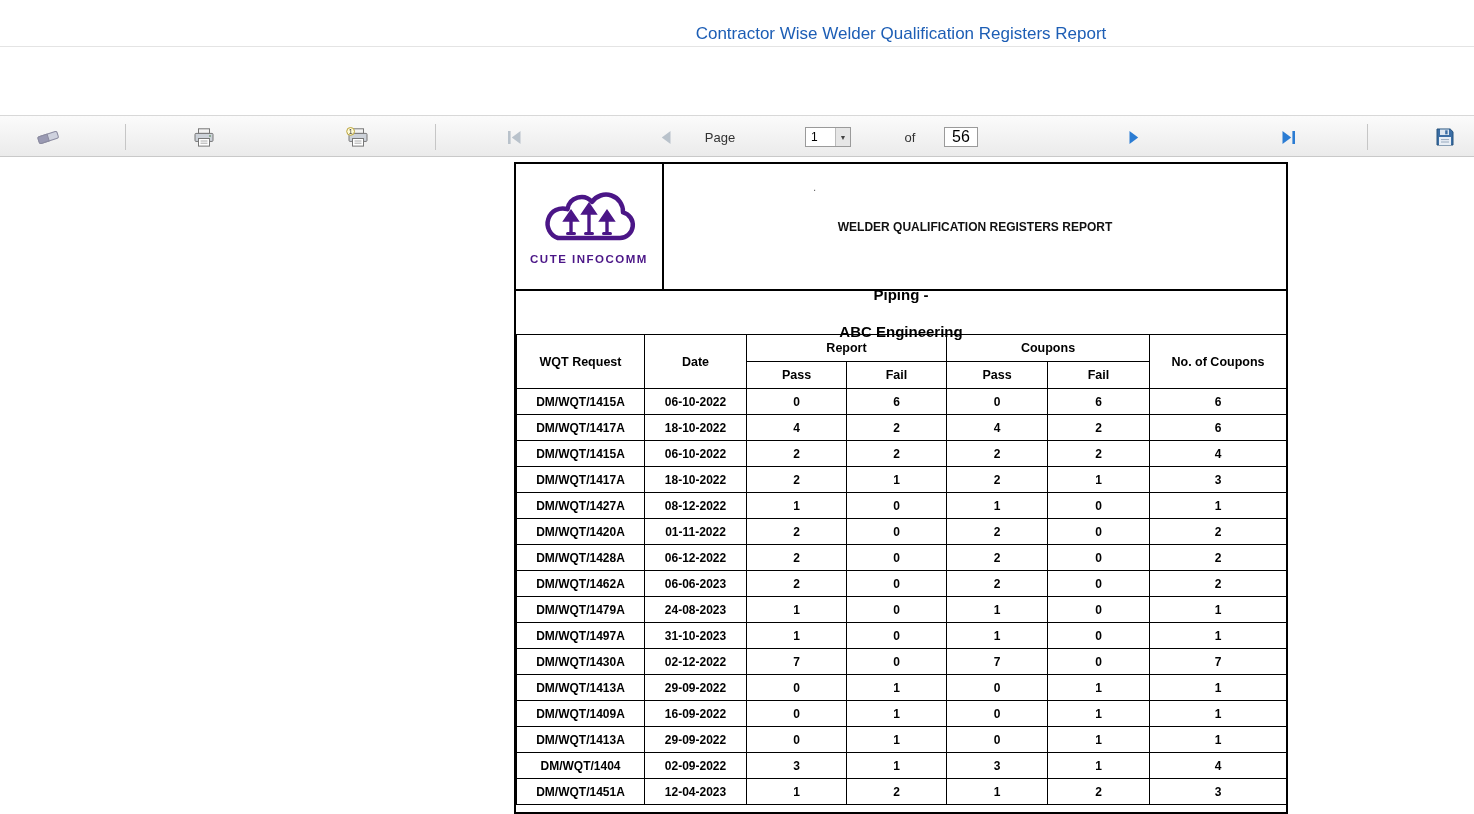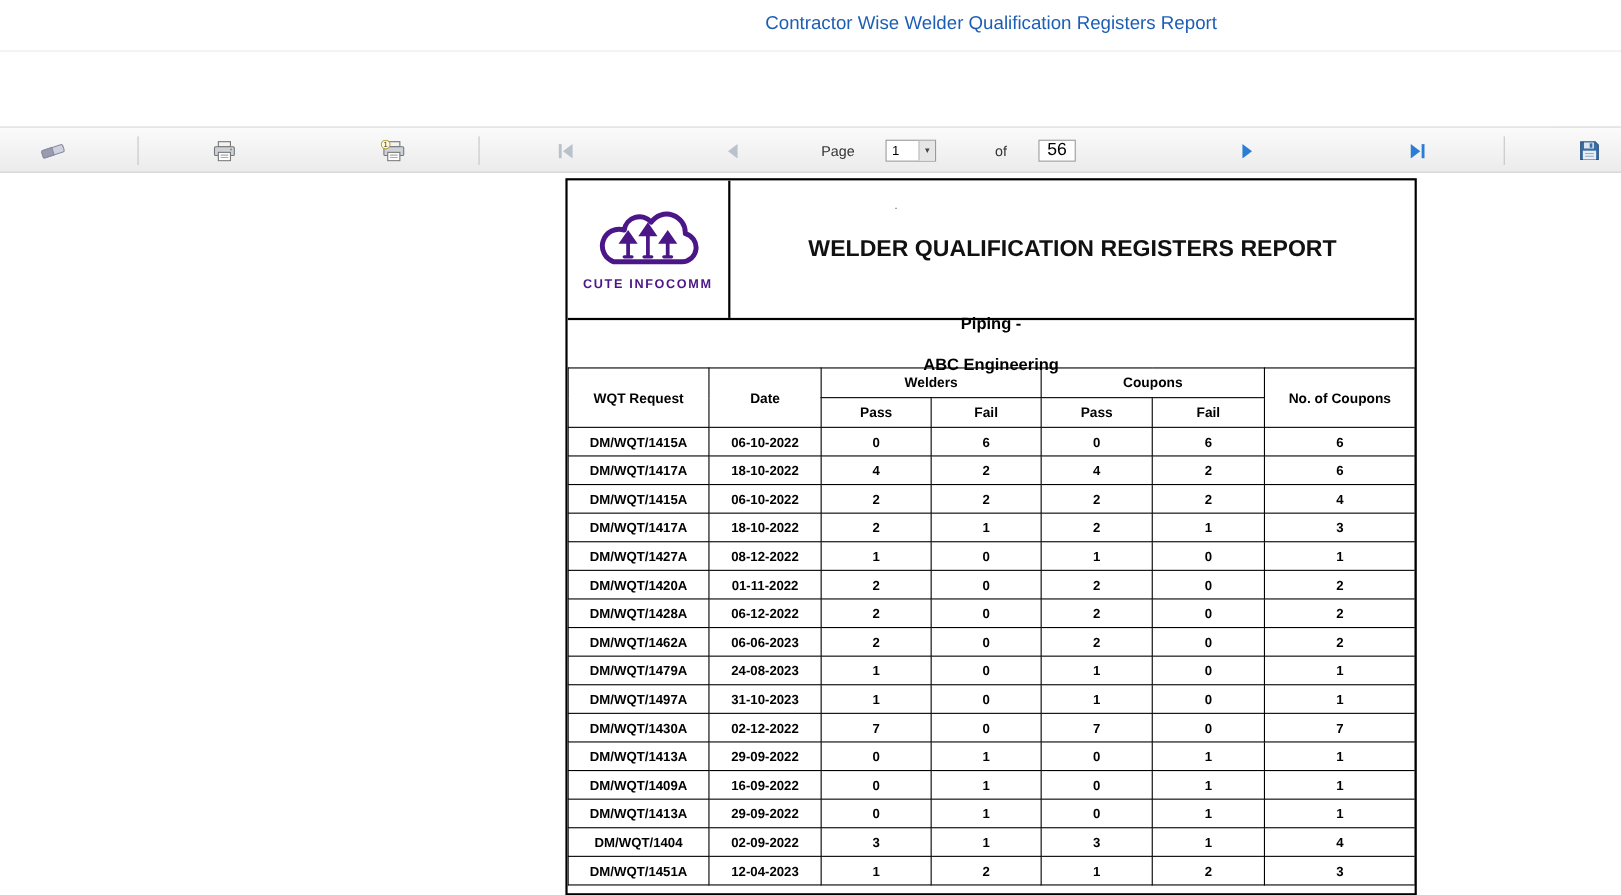--- a/index.html
+++ b/index.html
@@ -2,21 +2,21 @@
 <html style="--title-blue: #1d5eb5; --logo-purple: #4b1687; --nav-blue: #2b7cd3;"><head>
 <meta charset="utf-8">
 <style>
   * { margin:0; padding:0; box-sizing:border-box; }
   html,body { background:#fff; }
   body { font-family:"Liberation Sans", sans-serif; }
   .page { position:relative; width:1474px; height:814px; overflow:hidden; background:#fff; }
 
   
   .title-row { height:47px; border-bottom:1px solid #e4e4e4; }
-  .page-title { margin-left:514px; width:774px; text-align:center; padding-top:11px;
+  .page-title { margin-left:514px; width:774px; text-align:center; padding-top:24px;
                 font-size:17px; color:var(--title-blue,#1d5eb5); }
 
   
   .filter-bar { position:relative; height:68px; background:#fff; }
   .f-label { position:absolute; font-size:13px; color:#1a1a1a; }
   .combo { position:absolute; height:21px; border:1px solid #8aa0b8; background:#fff;
            display:flex; align-items:center; justify-content:space-between;
            font-size:12.5px; color:#111; cursor:default; }
   .combo-text { padding-left:5px; overflow:hidden; white-space:nowrap; }
   .combo-arrow { flex:0 0 17px; align-self:stretch; background:#dfe7f2; border-left:1px solid #aebdd0;
@@ -46,21 +46,21 @@
   
   .report { position:absolute; left:514px; top:162px; width:774px; height:652px;
             border:2px solid #000; background:#fff; overflow:hidden; }
   .report-header { display:flex; height:127px; border-bottom:2px solid #000; }
   .logo-cell { flex:0 0 148px; border-right:2px solid #000; display:flex; flex-direction:column;
                align-items:center; justify-content:center; }
   .logo-text { font-size:11.5px; font-weight:bold; color:var(--logo-purple,#4b1687);
                letter-spacing:1.5px; margin-top:1px; }
   .title-cell { flex:1; position:relative; display:flex; align-items:center; justify-content:center; }
   .header-mark { position:absolute; top:18px; left:24%; font-size:10px; color:#555; }
-  .report-title { font-weight:bold; font-size:21px; color:#111; }
+  .report-title { font-weight:bold; font-size:12px; color:#111; }
   .report-subtitle { height:43px; display:flex; align-items:center; justify-content:center;
                      gap:20px; font-weight:bold; font-size:15px; color:#000;flex-direction:column; }
 
   table.rpt { width:100%; border-collapse:collapse; table-layout:fixed; }
   .rpt th, .rpt td { border:1px solid #000; text-align:center; vertical-align:middle;
                      font-size:12px; color:#000; padding:3px 2px; }
   .rpt th { font-weight:bold; font-size:12.5px; height:27px; }
   .rpt td { font-weight:bold; height:26px; }
 </style>
 </head>
@@ -144,21 +144,21 @@
         <polygon points="13.5,0 13.5,13 4.8,6.5" fill="currentColor"></polygon>
       </svg>
     </span>
 
     <span class="tb-item nav-disabled" style="left:657px; width:18px;">
       <svg width="14" height="13" viewBox="0 0 14 13" aria-hidden="true">
         <polygon points="11.5,0 11.5,13 2.8,6.5" fill="currentColor"></polygon>
       </svg>
     </span>
 
-    <span class="tb-item tb-static" style="left:747px; width:30px;justify-content:flex-end;">
+    <span class="tb-item tb-static" style="left:705px; width:30px;">
       <span class="tb-label">Page</span>
     </span>
 
     <div class="page-combo">
       <span class="combo-text">1</span>
       <span class="combo-arrow">▼</span>
     </div>
 
     <span class="tb-item tb-static" style="left:900px; width:20px;">
       <span class="tb-label">of</span>
@@ -230,21 +230,21 @@
           <col style="width:100px">
         <col style="width:100px">
           <col style="width:101px">
           <col style="width:102px">
           <col style="width:137px">
       </colgroup>
       <thead>
         <tr>
           <th rowspan="2">WQT Request</th>
           <th rowspan="2">Date</th>
-          <th colspan="2">Welders</th>
+          <th colspan="2">Report</th>
           <th colspan="2">Coupons</th>
           <th rowspan="2">No. of Coupons</th>
         </tr>
         <tr>
           <th>Pass</th>
           <th>Fail</th>
           <th>Pass</th>
           <th>Fail</th>
         </tr>
       </thead>

